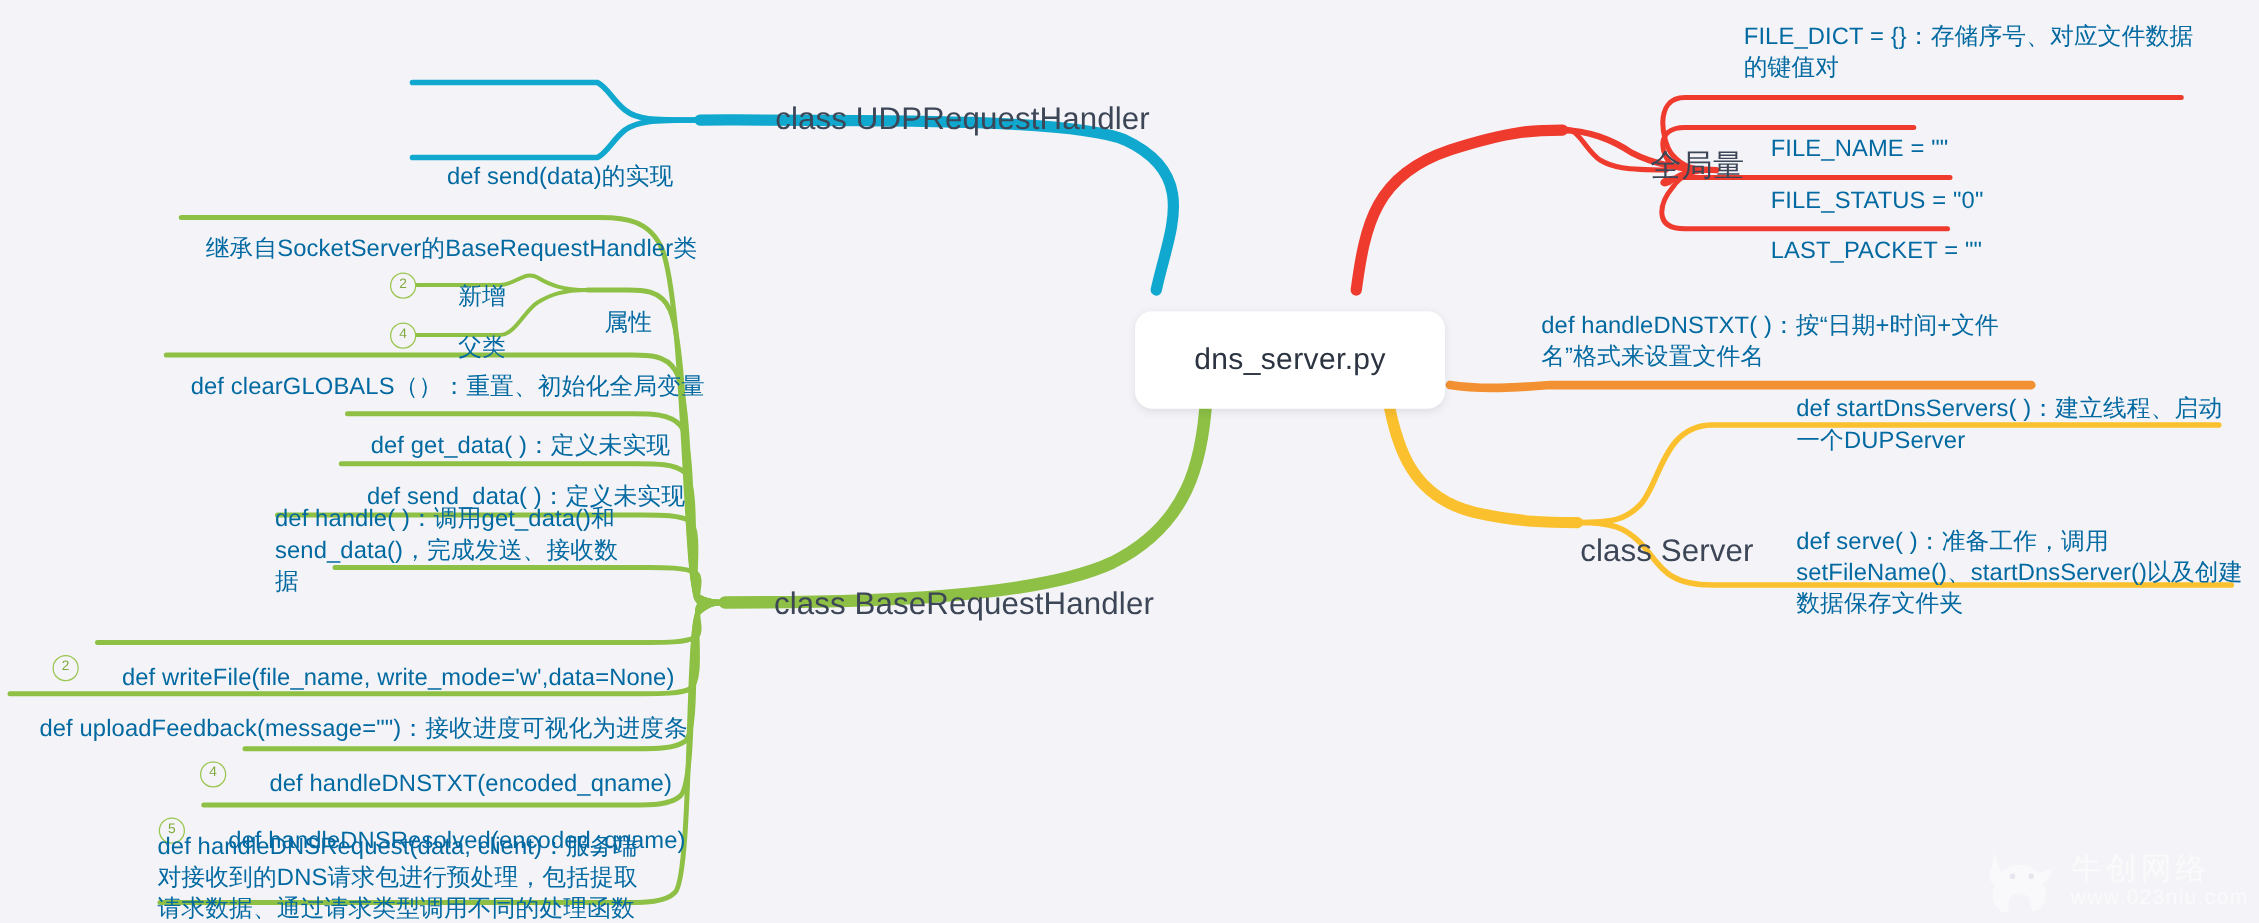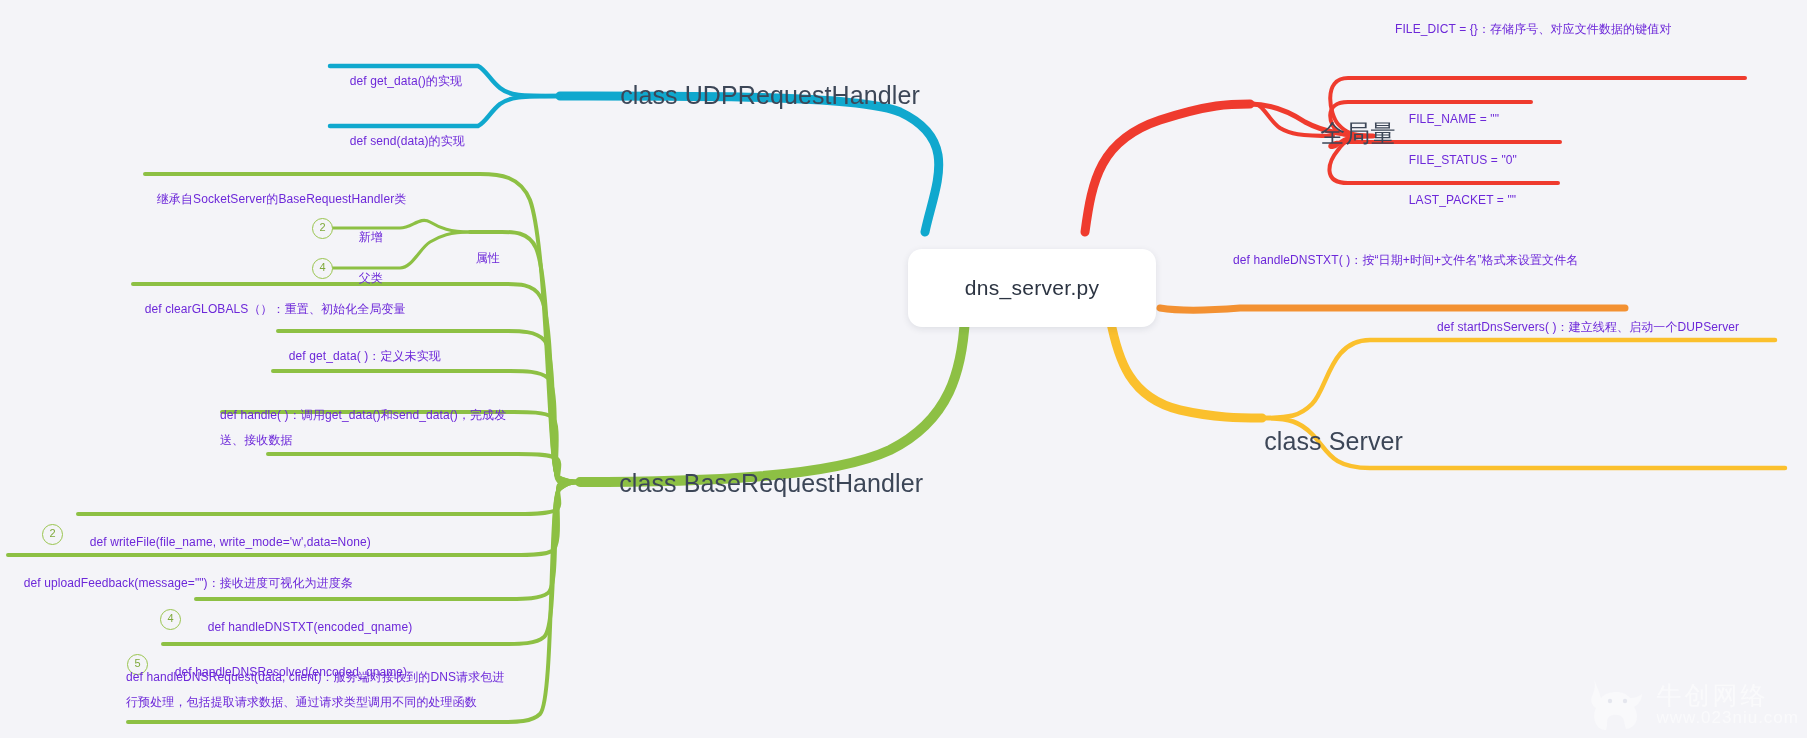--- a/index.html
+++ b/index.html
@@ -23,38 +23,38 @@
   #branch-layer {
     position: absolute;
     left: 0;
     top: 0;
     width: 1807px;
     height: 738px;
     pointer-events: none;
   }
   .node-label {
     position: absolute;
-    font-size: 12px;
+    font-size: 19px;
     line-height: 25px;
-    color: #6d28d9;
+    color: #0369a1;
     white-space: pre;
     letter-spacing: 0.1px;
   }
   .node-label.wrap {
     white-space: normal;
   }
   .topic-main {
     position: absolute;
     background: #ffffff;
     border-radius: 14px;
     box-shadow: 0 2px 7px rgba(30,40,60,0.10);
     display: flex;
     align-items: center;
     justify-content: center;
-    font-size: 21px;
+    font-size: 24px;
     color: #2c3442;
     letter-spacing: 0.3px;
   }
   .topic-l1 {
     font-size: 25px;
     line-height: 27px;
     color: #3c4657;
   }
   .badge {
     position: absolute;
@@ -150,23 +150,20 @@
     </g>
   </svg>
 
   <div class="topic-main" style="left:908px; top:249px; width:248px; height:78px;">
     <span>dns_server.py</span>
   </div>
 
   <div class="node-label topic-l1" style="left:592px; top:55px;">
     <span>class UDPRequestHandler</span>
   </div>
-  <div class="node-label" style="left:336px; top:44px;">
-    <span>def get_data()的实现</span>
-  </div>
   <div class="node-label" style="left:336px; top:104px;">
     <span>def send(data)的实现</span>
   </div>
 
   <div class="node-label topic-l1" style="left:1292px; top:93px;">
     <span>全局量</span>
   </div>
   <div class="node-label wrap" style="left:1395px; top:17px; width:368px;">
     <span>FILE_DICT = {}：存储序号、对应文件数据的键值对</span>
   </div>
@@ -183,20 +180,23 @@
   <div class="node-label wrap" style="left:1233px; top:248px; width:378px;">
     <span>def handleDNSTXT( )：按“日期+时间+文件名”格式来设置文件名</span>
   </div>
 
   <div class="node-label topic-l1" style="left:1236px; top:401px;">
     <span>class Server</span>
   </div>
   <div class="node-label wrap" style="left:1437px; top:315px; width:358px;">
     <span>def startDnsServers( )：建立线程、启动一个DUPServer</span>
   </div>
+  <div class="node-label wrap" style="left:1437px; top:421px; width:360px;">
+    <span>def serve( )：准备工作，调用setFileName()、startDnsServer()以及创建数据保存文件夹</span>
+  </div>
 
   <div class="node-label topic-l1" style="left:591px; top:443px;">
     <span>class BaseRequestHandler</span>
   </div>
 
   <div class="node-label" style="left:143px; top:162px;">
     <span>继承自SocketServer的BaseRequestHandler类</span>
   </div>
 
   <div class="node-label" style="left:462px; top:221px;">
@@ -213,20 +213,23 @@
   </div>
   <div class="badge" style="left:312px; top:258px;">
     <span>4</span>
   </div>
 
   <div class="node-label" style="left:131px; top:272px;text-align:right;">
     <span>def clearGLOBALS（）：重置、初始化全局变量</span>
   </div>
   <div class="node-label" style="left:275px; top:319px;">
     <span>def get_data( )：定义未实现</span>
+  </div>
+  <div class="node-label" style="left:272px; top:360px;">
+    <span>def send_data( )：定义未实现</span>
   </div>
   <div class="node-label wrap" style="left:220px; top:403px; width:290px;">
     <span>def handle( )：调用get_data()和send_data()，完成发送、接收数据</span>
   </div>
   <div class="node-label" style="left:76px; top:505px;">
     <span>def writeFile(file_name, write_mode='w',data=None)</span>
   </div>
   <div class="badge" style="left:42px; top:524px;">
     <span>2</span>
   </div>

